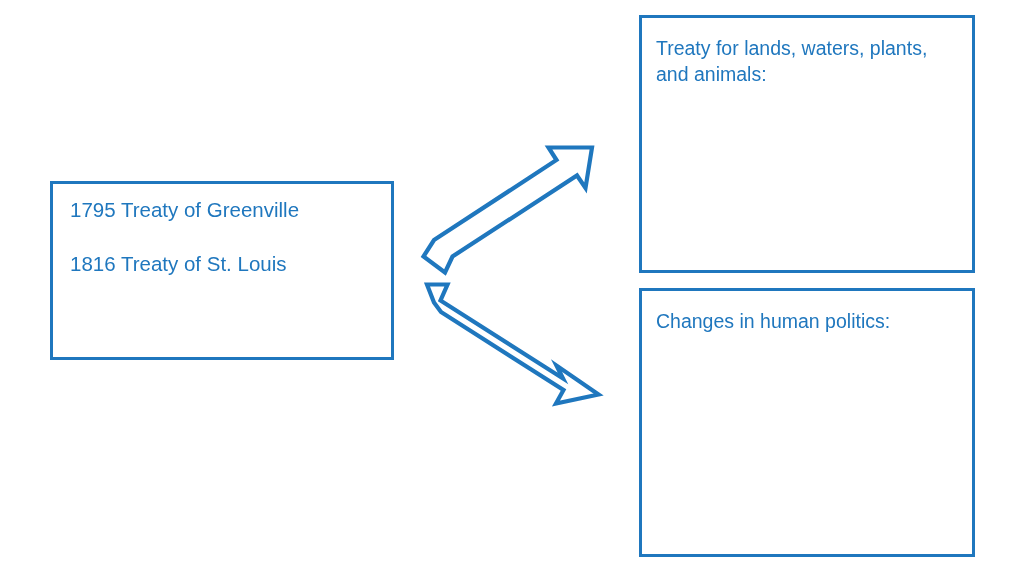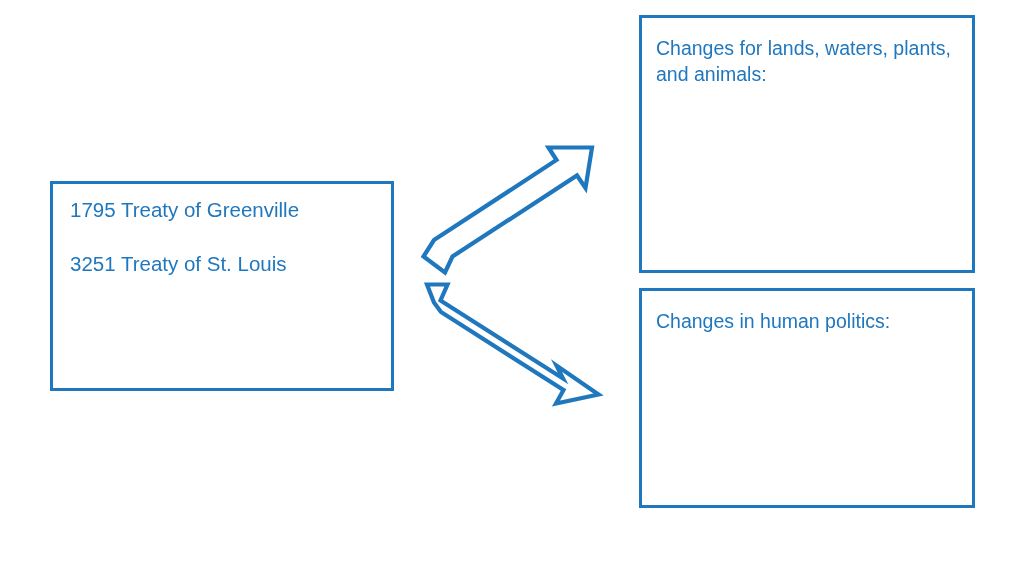--- a/index.html
+++ b/index.html
@@ -30,21 +30,21 @@
     background: #ffffff;
     border: 3px solid #1f77be;
     color: #1f77be;
   }
 
   
   #treaty-box {
     left: 50px;
     top: 181px;
     width: 344px;
-    height: 210px;
+    height: 179px;
     padding: 16px 0 0 17px;
   }
   .treaty-line {
     font-size: 20.5px;
     line-height: 20.5px;
     color: #1f77be;
     white-space: nowrap;
     margin-bottom: 33px;
   }
   .treaty-line:last-child { margin-bottom: 0; }
@@ -54,21 +54,21 @@
     left: 639px;
     top: 15px;
     width: 336px;
     height: 258px;
     padding: 17px 12px 0 14px;
   }
   #politics-box {
     left: 639px;
     top: 288px;
     width: 336px;
-    height: 220px;
+    height: 269px;
     padding: 17px 12px 0 14px;
   }
   .box-heading {
     font-size: 19.5px;
     line-height: 26px;
     color: #1f77be;
   }
 
   
   #arrow-layer {
@@ -87,33 +87,33 @@
     stroke-miterlimit: 8;
   }
 </style>
 </head>
 <body>
 
 <div id="canvas">
 
   <div class="node-box" id="treaty-box">
     <div class="treaty-line">1795 Treaty of Greenville</div>
-    <div class="treaty-line">3251 Treaty of St. Louis</div>
+    <div class="treaty-line">1816 Treaty of St. Louis</div>
   </div>
 
   <svg id="arrow-layer" viewBox="0 0 1024 564" width="1024" height="564">
 
     <polygon class="block-arrow" points="423.5,256.5 434.0,240.0 556.5,160.0 548.5,147.5 592.0,147.5 585.5,188.0
                      577.0,175.5 452.5,256.5 445.0,272.5"></polygon>
 
     <polygon class="block-arrow" points="427.0,284.5 447.5,284.5 440.5,300.5 563.0,378.5 556.5,365.5 598.5,394.5
                      556.0,403.5 563.5,390.0 441.0,312.0 434.0,302.5"></polygon>
   </svg>
 
   <div class="node-box" id="lands-box">
-    <div class="box-heading">Changes for lands, waters, plants, and animals:</div>
+    <div class="box-heading">Treaty for lands, waters, plants, and animals:</div>
   </div>
 
   <div class="node-box" id="politics-box">
     <div class="box-heading">Changes in human politics:</div>
   </div>
 
 </div>
 
 </body></html>

